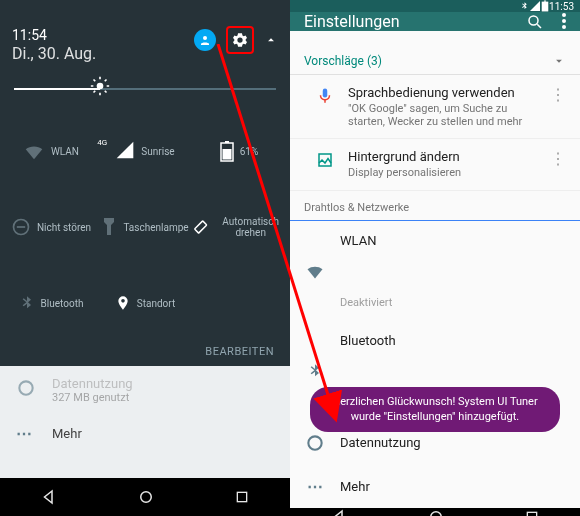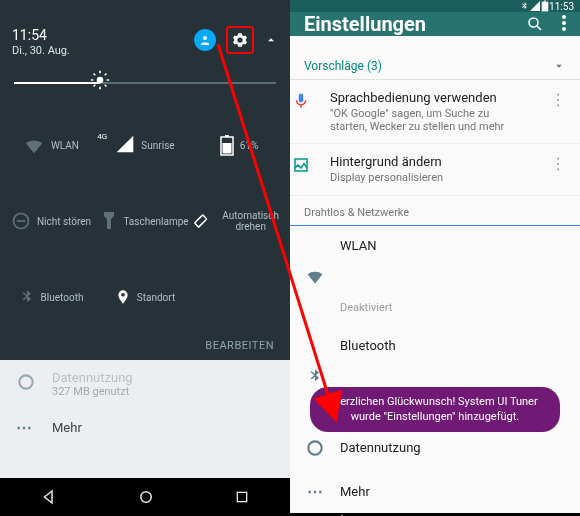--- a/index.html
+++ b/index.html
@@ -5,21 +5,21 @@
   * { box-sizing: border-box; margin: 0; padding: 0; }
   body { font-family: Roboto, Arial, sans-serif; background: #fff; width: 580px; height: 516px; overflow: hidden; position: relative; }
   .container { display: flex; width: 580px; height: 516px; }
   .phone { width: 290px; height: 516px; position: relative; display: flex; flex-direction: column; }
   .phone.left { background: #263238; color: #fff; }
   .phone.right { background: #fafafa; color: #333; }
 
   
   .qs-header { padding: 26px 12px 4px 12px; display: flex; justify-content: space-between; align-items: flex-start; }
   .qs-time { font-size: 14px; line-height: 1.3; }
-  .qs-date { font-size: 11px; opacity: 0.85; }
+  .qs-date { font-size: 16px; opacity: 0.85; }
   .qs-icons { display: flex; align-items: center; gap: 10px; }
   .avatar { width: 22px; height: 22px; border-radius: 50%; background: #03A9F4; display:flex; align-items:center; justify-content:center; }
   .gear-wrap { width: 28px; height: 28px; border: 2px solid #f00; border-radius: 4px; display:flex; align-items:center; justify-content:center; }
   .slider-row { position: relative; height: 30px; margin: 6px 14px 4px 14px; }
   .slider-track { position:absolute; top:50%; left:0; right:0; height:2px; background:#546E7A; }
   .slider-fill { position:absolute; top:50%; left:0; width:33%; height:2px; background:#fff; }
   .slider-knob { position:absolute; left:33%; top:50%; transform:translate(-50%,-50%); color:#fff; }
   .tiles { display:grid; grid-template-columns: repeat(3,1fr); gap: 0; padding: 6px 4px 0 4px; }
   .tile { display:flex; flex-direction:row; align-items:center; justify-content:center; height:76px; color:#B0BEC5; font-size:10px; gap:6px; }
   .tile svg { opacity: 0.55; }
@@ -30,24 +30,24 @@
   .faded-row { display:flex; align-items:center; gap:16px; padding:10px 16px; }
   .faded-row .ico { width:20px; color:#607D8B; }
   .faded-row .ttl { font-size:13px; color:#424242; }
   .faded-row .sub { font-size:11px; color:#757575; }
   .navbar { background:#000; height:38px; display:flex; align-items:center; justify-content:space-around; margin-top:auto; }
   .navbar svg { opacity:0.9; }
 
   
   .statusbar { height:20px; background:#1b5e5c; color:#fff; display:flex; justify-content:flex-end; align-items:center; padding:0 6px; font-size:10px; gap:0; }
   .appbar { background:#26736f; color:#fff; height:46px; display:flex; align-items:center; justify-content:space-between; padding:0 14px; }
-  .appbar .title { font-size:20px;font-weight:bold; }
+  .appbar .title { font-size:16px; }
   .appbar .actions { display:flex; gap:18px; }
   .sugg-head { display:flex; justify-content:space-between; align-items:center; padding:23px 14px 6px 14px; color:#00897B; font-size:12px; border-bottom:1px solid #e0e0e0; }
-  .srow { display:flex; align-items:flex-start; gap:18px; padding:10px 10px 10px 0; border-bottom:1px solid #eee; }
+  .srow { display:flex; align-items:flex-start; gap:12px; padding:10px 10px 10px 24px; border-bottom:1px solid #eee; }
   .srow .ico { width:22px; display:flex; justify-content:center; padding-top:2px; }
   .srow .txt { flex:1; }
   .srow .t1 { font-size:13px; color:#212121; }
   .srow .t2 { font-size:11px; color:#757575; line-height:1.2; margin-top:2px; }
   .srow .more { color:#9e9e9e; padding:0 4px; }
   .section-label { font-size:11px; color:#757575; padding:10px 14px 6px 14px; border-bottom:1px solid #3b82f6; }
   .setrow { display:flex; align-items:center; gap:14px; padding:12px 14px; }
   .setrow .ico { width:22px; color:#607D8B; display:flex; justify-content:center; }
   .setrow .t1 { font-size:13px; color:#212121; }
   .setrow .t2 { font-size:11px; color:#9e9e9e;margin-top:48px; }

